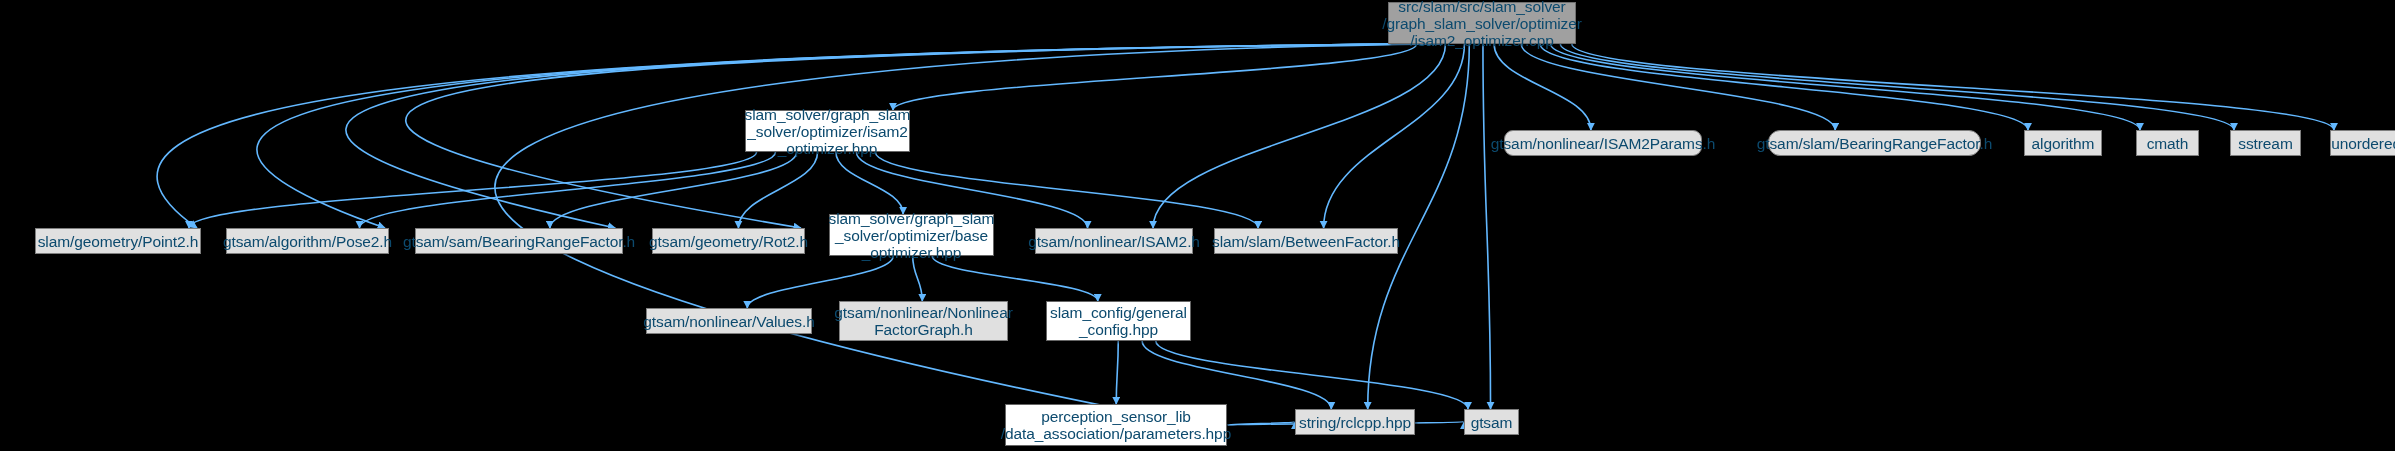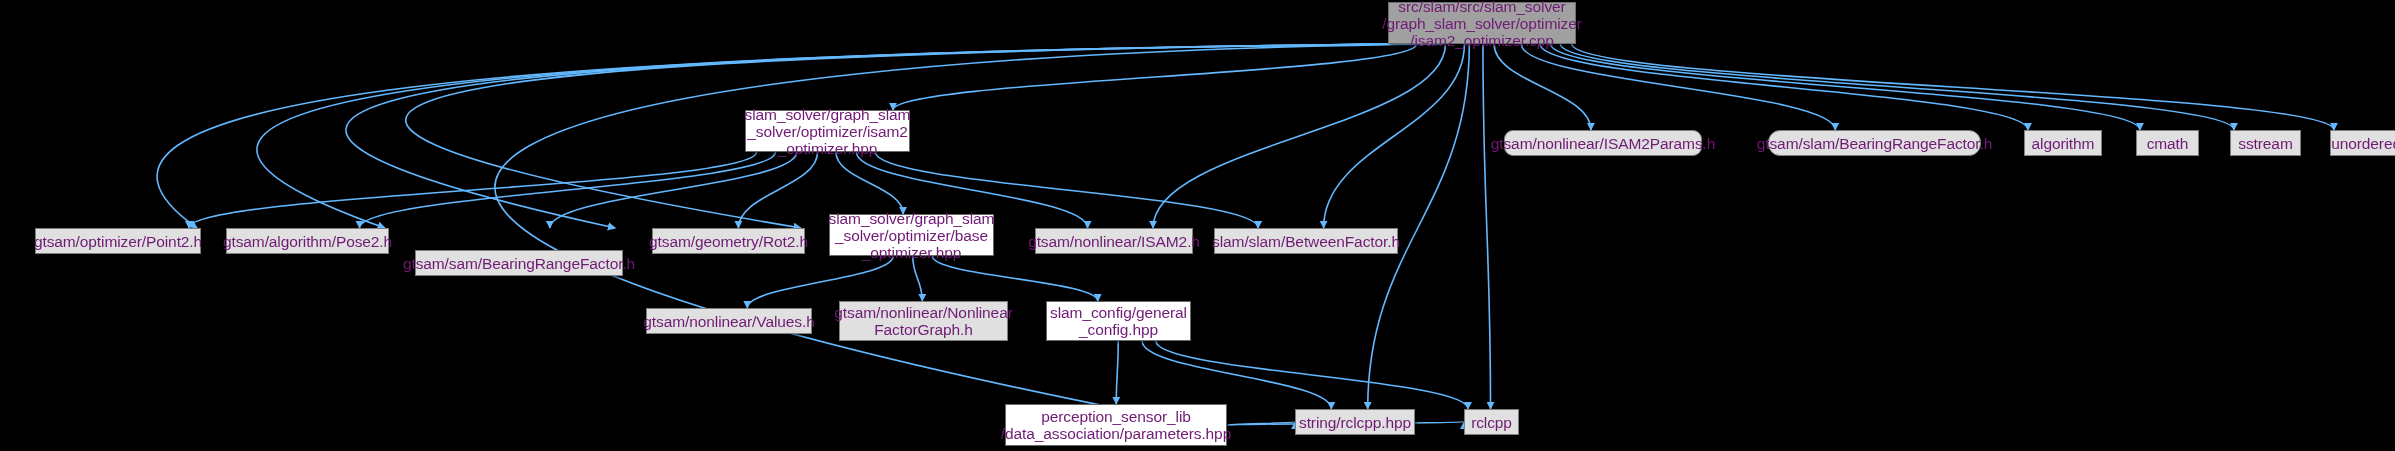--- a/index.html
+++ b/index.html
@@ -23,21 +23,21 @@
     height: 451px;
     pointer-events: none;
   }
   .node {
     position: absolute;
     box-sizing: border-box;
     display: flex;
     align-items: center;
     justify-content: center;
     text-align: center;
-    color: #701a75;
+    color: #0c4a6e;
     font-size: 15.5px;
     line-height: 17px;
     letter-spacing: -0.1px;
     white-space: pre-line;
     border: 1px solid #808080;
     box-shadow: 2px 2px 2px rgba(0,0,0,0.45);
     padding: 12px 6px;
   }
   .node.grey  { background: #e0e0e0; border-color: #7f7f7f; }
   .node.white { background: #ffffff; border-color: #666666; }
@@ -93,33 +93,33 @@
 /isam2_optimizer.cpp</div>
       <div class="node white" style="left: 745px; top: 110px; width: 165px; height: 42px;">slam_solver/graph_slam
 _solver/optimizer/isam2
 _optimizer.hpp</div>
       <div class="node grey" style="left: 1504px; top: 130px; width: 198px; height: 26px; border-radius: 9px;">gtsam/nonlinear/ISAM2Params.h</div>
       <div class="node grey" style="left: 1768px; top: 130px; width: 213px; height: 26px; border-radius: 12px;">gtsam/slam/BearingRangeFactor.h</div>
       <div class="node grey" style="left: 2024px; top: 130px; width: 78px; height: 26px;">algorithm</div>
       <div class="node grey" style="left: 2136px; top: 130px; width: 63px; height: 26px;">cmath</div>
       <div class="node grey" style="left: 2230px; top: 130px; width: 71px; height: 26px;">sstream</div>
       <div class="node grey" style="left: 2330px; top: 130px; width: 101px; height: 26px;">unordered_set</div>
-      <div class="node grey" style="left: 35px; top: 228px; width: 166px; height: 26px;">gtsam/optimizer/Point2.h</div>
+      <div class="node grey" style="left: 35px; top: 228px; width: 166px; height: 26px;">slam/geometry/Point2.h</div>
       <div class="node grey" style="left: 226px; top: 228px; width: 163px; height: 26px;">gtsam/algorithm/Pose2.h</div>
-      <div class="node grey" style="left: 415px; top: 228px; width: 208px; height: 26px; margin-top: 22px;">gtsam/sam/BearingRangeFactor.h</div>
+      <div class="node grey" style="left: 415px; top: 228px; width: 208px; height: 26px;">gtsam/sam/BearingRangeFactor.h</div>
       <div class="node grey" style="left: 652px; top: 228px; width: 153px; height: 26px;">gtsam/geometry/Rot2.h</div>
       <div class="node white" style="left: 829px; top: 214px; width: 165px; height: 42px;">slam_solver/graph_slam
 _solver/optimizer/base
 _optimizer.hpp</div>
       <div class="node grey" style="left: 1035px; top: 228px; width: 158px; height: 26px;">gtsam/nonlinear/ISAM2.h</div>
       <div class="node grey" style="left: 1214px; top: 228px; width: 184px; height: 26px;">slam/slam/BetweenFactor.h</div>
       <div class="node grey" style="left: 646px; top: 308px; width: 166px; height: 26px;">gtsam/nonlinear/Values.h</div>
       <div class="node grey" style="left: 839px; top: 301px; width: 169px; height: 40px;">gtsam/nonlinear/Nonlinear
 FactorGraph.h</div>
       <div class="node white" style="left: 1046px; top: 301px; width: 145px; height: 40px;">slam_config/general
 _config.hpp</div>
       <div class="node grey" style="left: 1054px; top: 409px; width: 70px; height: 26px;">memory</div>
       <div class="node white" style="left: 1005px; top: 404px; width: 222px; height: 42px;">perception_sensor_lib
 /data_association/parameters.hpp</div>
       <div class="node grey" style="left: 1295px; top: 409px; width: 120px; height: 26px;">string/rclcpp.hpp</div>
-      <div class="node grey" style="left: 1464px; top: 409px; width: 55px; height: 26px;">rclcpp</div>
+      <div class="node grey" style="left: 1464px; top: 409px; width: 55px; height: 26px;">gtsam</div>
     </div>
 </div>
 
 </body></html>

